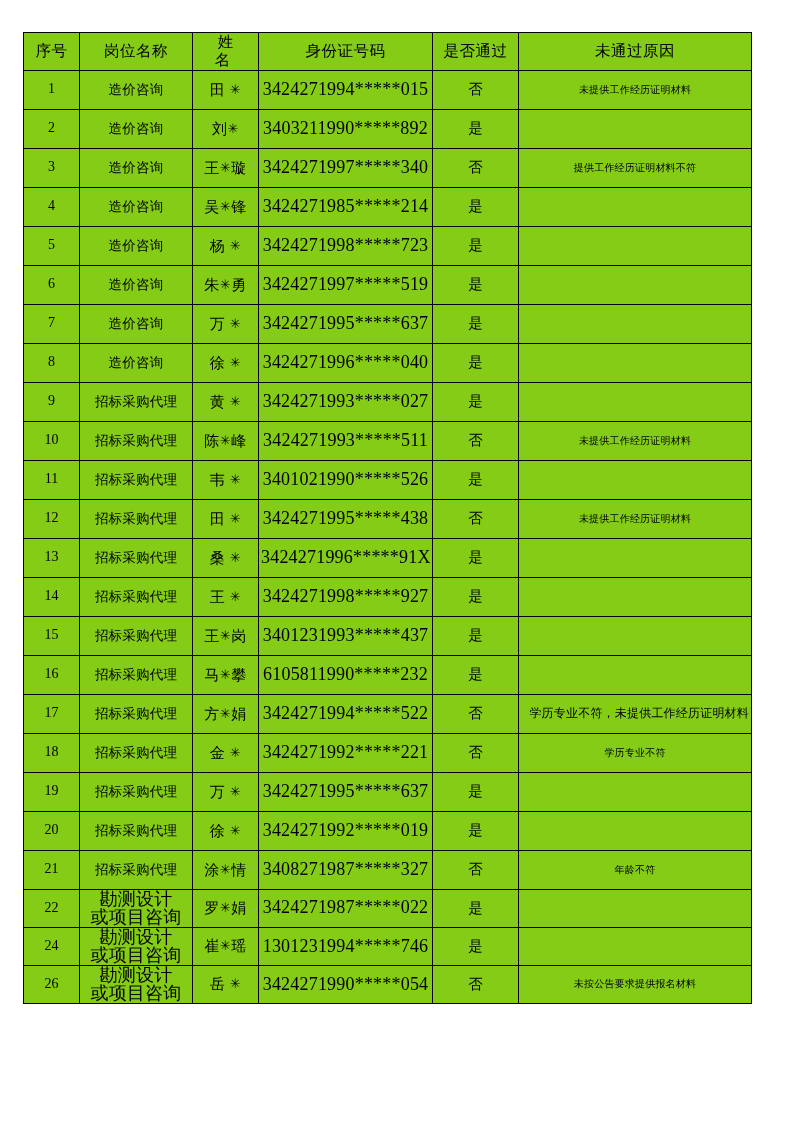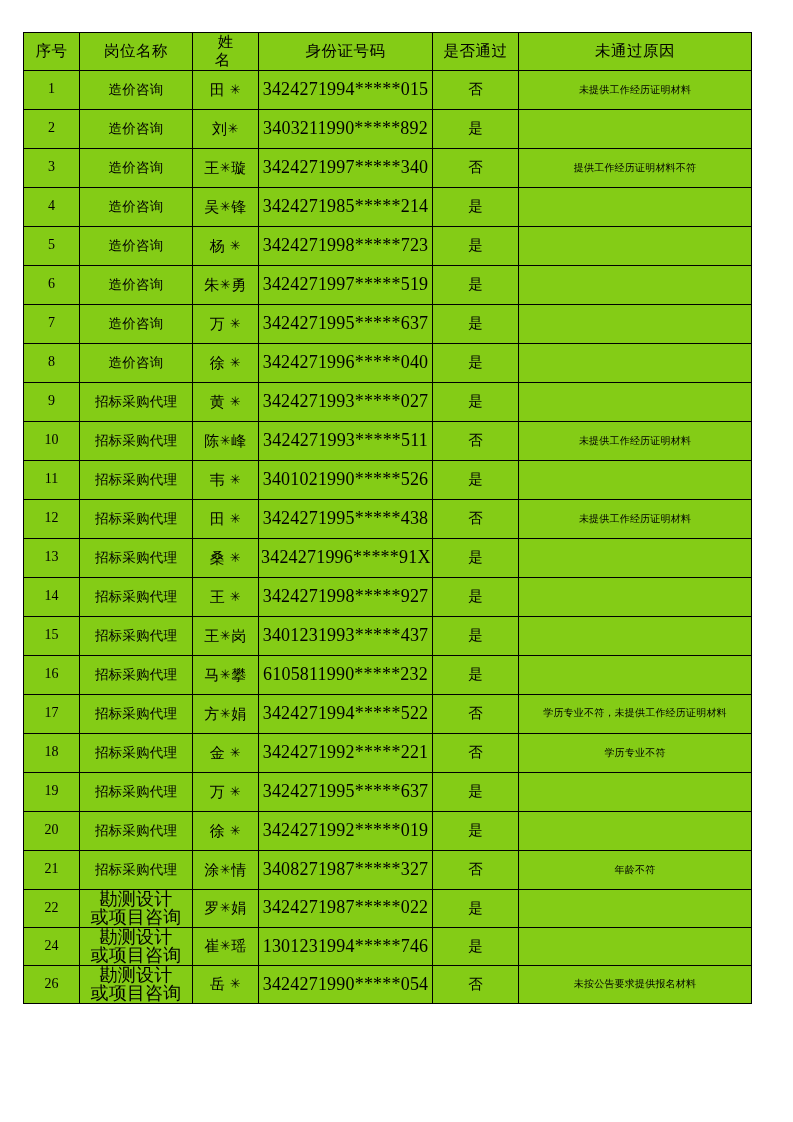--- a/index.html
+++ b/index.html
@@ -91,22 +91,23 @@
   td.pass {
     font-size: 14.5px;
   }
   td.reason {
     font-size: 10px;
     letter-spacing: 0.2px;
     line-height: 1.12;
     padding: 0 4px;
   }
   td.reason.wrap2 {
-    font-size: 10px;
+    font-size: 12px;
     line-height: 1.08;
+    text-align: right;
   }
   .star {
     font-family: "DejaVu Sans", sans-serif;
     font-size: 13px;
     vertical-align: 1px;
   }
 </style>
 </head>
 <body>
 

